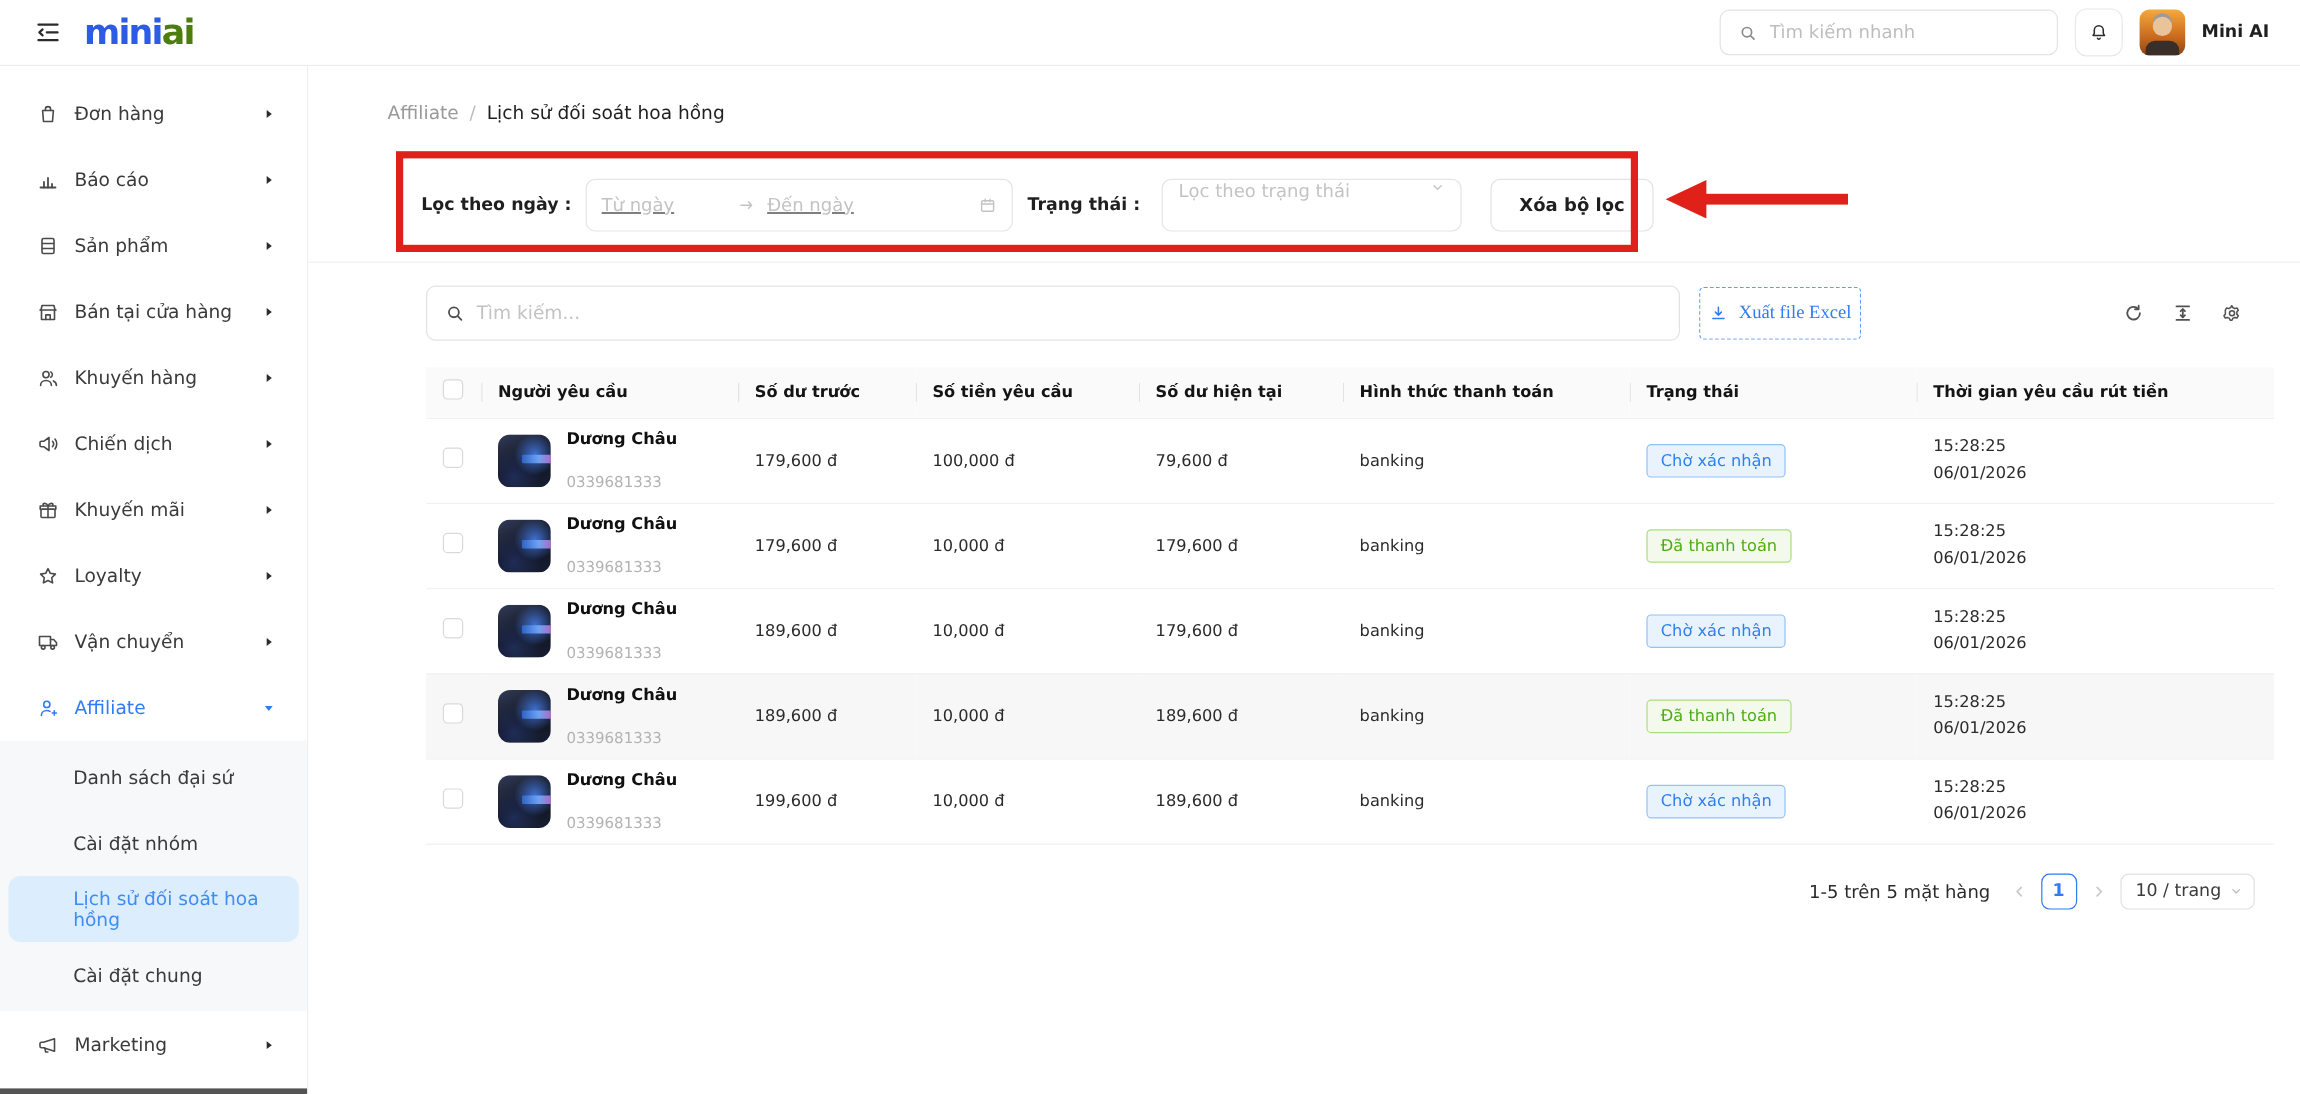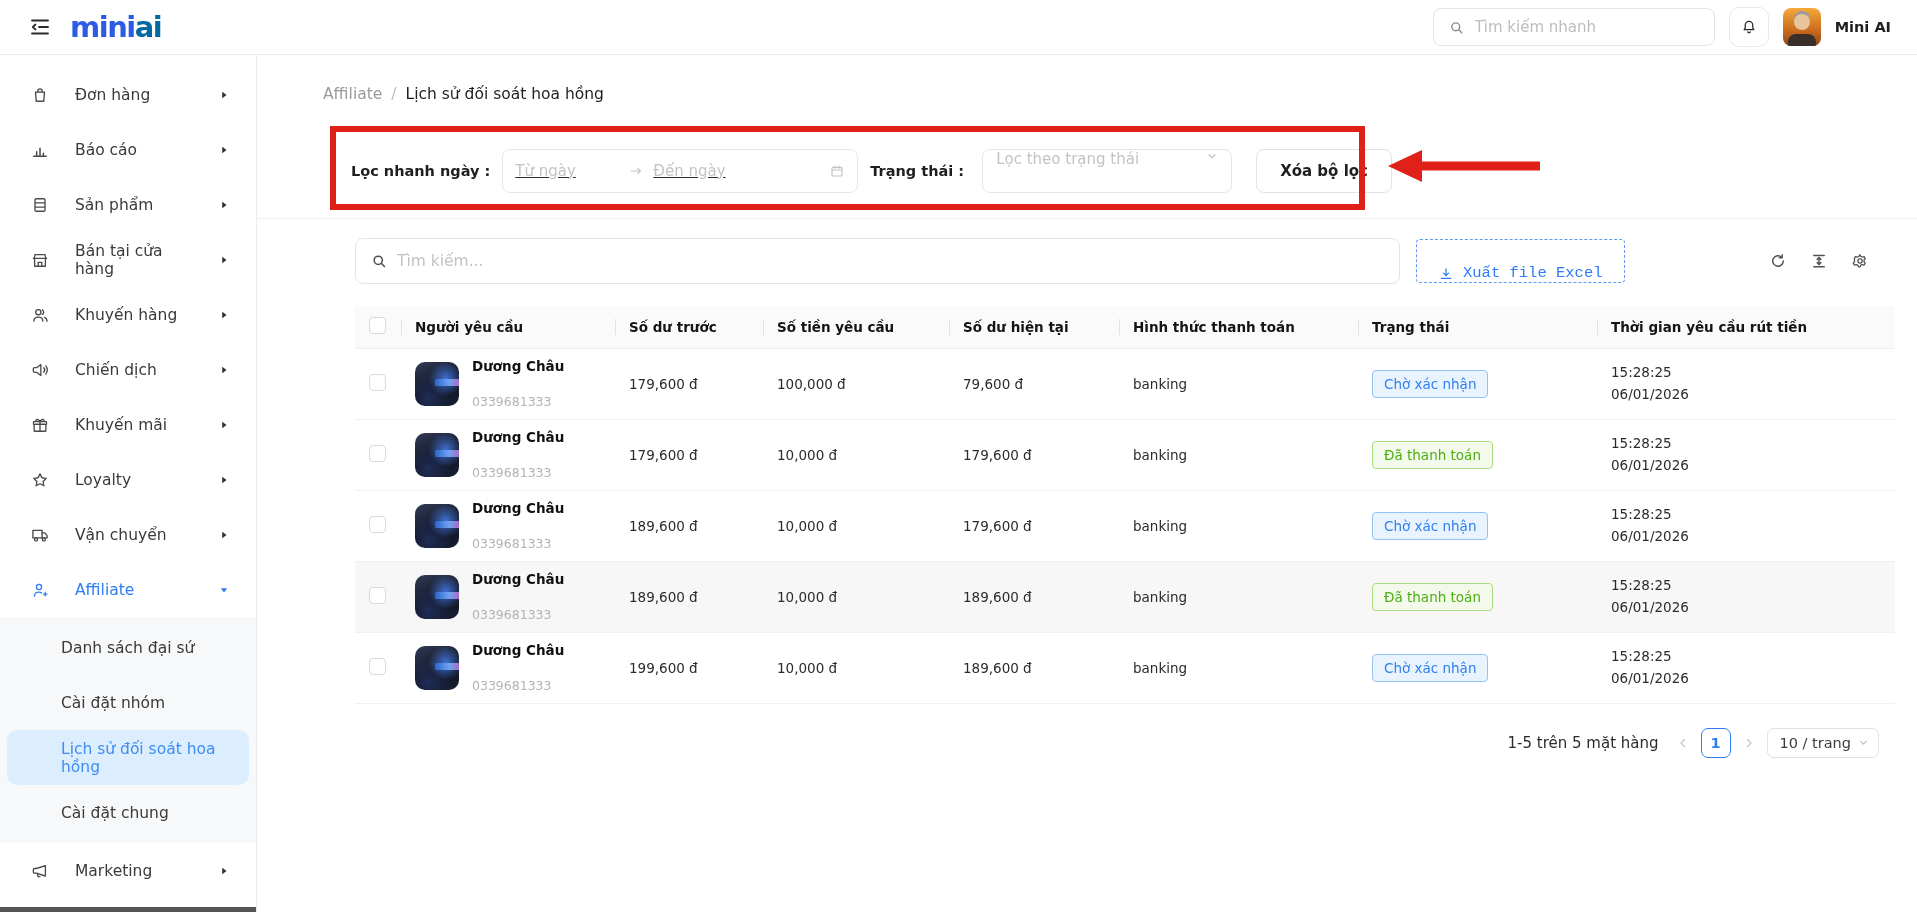--- a/index.html
+++ b/index.html
@@ -7,21 +7,21 @@
     font-family:"DejaVu Sans","Liberation Sans",sans-serif; color:#2b2b2b; }
   svg { display:block; }
 
   
   .topbar { height:55px; display:flex; align-items:center; justify-content:space-between;
     padding:0 26px 0 28px; border-bottom:1px solid #ececec; background:#fff; }
   .brand { display:flex; align-items:center; gap:18px; }
   .fold-btn { width:24px; height:24px; color:#2b2b2b; cursor:pointer; }
   .logo { font-size:29px; font-weight:bold; letter-spacing:-1.5px; line-height:1; cursor:pointer; }
   .logo .p1 { color:#2c5be4; }
-  .logo .p2 { color:#0369a1; }
+  .logo .p2 { color:#4d7c0f; }
   .topbar-right { display:flex; align-items:center; gap:14px; }
   .quick-search { width:282px; height:38px; border:1px solid #e4e4e4; border-radius:8px;
     display:flex; align-items:center; gap:10px; padding:0 14px; background:#fff; }
   .quick-search svg { color:#8a8a8a; }
   .quick-search input { border:none; outline:none; flex:1; font-size:15px; color:#333;
     font-family:inherit; background:transparent; }
   .quick-search input::placeholder { color:#bdbdbd; }
   .bell-btn { width:40px; height:40px; border:1px solid #e8e8e8; border-radius:10px;
     display:flex; align-items:center; justify-content:center; color:#2b2b2b; background:#fff; cursor:pointer; }
   .hdr-avatar { width:38px; height:38px; border-radius:8px; position:relative; overflow:hidden;
@@ -31,21 +31,21 @@
   .hdr-avatar::after { content:''; position:absolute; left:50%; bottom:-2px; transform:translateX(-50%);
     width:28px; height:14px; border-radius:8px 8px 0 0; background:#3a2f28; }
   .user-name { font-size:14.5px; font-weight:bold; color:#1f1f1f; }
 
   
   .shell { display:flex; height:857px; }
 
   
   .sidebar { width:257px; flex:0 0 257px; border-right:1px solid #ececec; padding-top:12px;
     position:relative; background:#fff; overflow:hidden; }
-  .side-item { height:55px; display:flex; align-items:center; gap:25px;
+  .side-item { height:55px; display:flex; align-items:center; gap:12px;
     padding:0 26px 0 30px; font-size:15.5px; color:#3a3a3a; cursor:pointer; background:#fff; }
   .side-item .icn { width:20px; height:20px; color:#4a4a4a; flex:0 0 20px; }
   .side-item .icn svg { width:20px; height:20px; }
   .side-item .lbl { flex:1; }
   .side-item .caret { width:12px; height:12px; color:#2b2b2b; }
   .side-item .caret svg { width:12px; height:12px; }
   .side-item.active { color:#2f7cf6; }
   .side-item.active .icn, .side-item.active .caret { color:#2f7cf6; }
   .submenu { background:#f7f8fa; padding:3px 7px; }
   .sub-item { height:55px; display:flex; align-items:center; padding-left:54px;
@@ -86,23 +86,23 @@
 
   
   .content { padding:19px 22px 0 98px; }
   .toolbar { display:flex; align-items:center; }
   .table-search { flex:0 0 1045px; height:46px; border:1px solid #e3e3e3; border-radius:8px;
     display:flex; align-items:center; gap:9px; padding:0 14px; background:#fff; }
   .table-search svg { color:#4f4f4f; }
   .table-search input { border:none; outline:none; flex:1; font-size:15.5px; color:#333;
     font-family:inherit; background:transparent; }
   .table-search input::placeholder { color:#c3c3c3; }
-  .excel-btn { margin-left:16px; height:44px; padding:0 21px; border:1px dashed #5e99f7;
-    border-radius:4px; background:#fff; color:#2f7cf6; font-size:15.5px; font-family:Liberation Mono, monospace;
-    display:flex; align-items:flex-end; gap:9px; cursor:pointer; }
+  .excel-btn { margin-left:16px; height:44px; padding:0 7px; border:1px dashed #5e99f7;
+    border-radius:4px; background:#fff; color:#2f7cf6; font-size:15.5px; font-family:Liberation Serif, serif;
+    display:flex; align-items:center; gap:9px; cursor:pointer; }
   .tool-icons { margin-left:auto; display:flex; align-items:center; gap:23px;
     color:#525252; padding-right:26px; }
   .tool-icons .ticn { width:18px; height:18px; cursor:pointer; }
   .tool-icons .ticn svg { width:18px; height:18px; }
 
   
   .table-wrap { margin-top:22px; }
   table { width:100%; border-collapse:collapse; table-layout:fixed; }
   th { background:#fafafa; font-size:13.5px; font-weight:bold; color:#141414; text-align:left;
     height:42px; padding:0 14px; position:relative; border-bottom:1px solid #efefef;
@@ -377,21 +377,21 @@
   </aside>
 
   <main class="main">
     <div class="breadcrumb">
       <span class="crumb-parent">Affiliate</span>
       <span class="crumb-sep">/</span>
       <span class="crumb-current">Lịch sử đối soát hoa hồng</span>
     </div>
 
     <section class="filter-bar">
-      <span class="f-label">Lọc nhanh ngày :</span>
+      <span class="f-label">Lọc theo ngày :</span>
       <div class="date-range">
         <input type="text" placeholder="Từ ngày" style="">
         <span class="dicon">
           <svg width="14" height="14" viewBox="0 0 24 24" fill="none" stroke="currentColor" stroke-width="2" stroke-linecap="round" stroke-linejoin="round">
             <path d="M4 12h15M15 7.5 19.5 12 15 16.5"></path>
           </svg>
         </span>
         <input type="text" class="to" placeholder="Đến ngày" style="">
         <span class="dicon">
           <svg width="16" height="16" viewBox="0 0 24 24" fill="none" stroke="currentColor" stroke-width="1.8" stroke-linecap="round">

